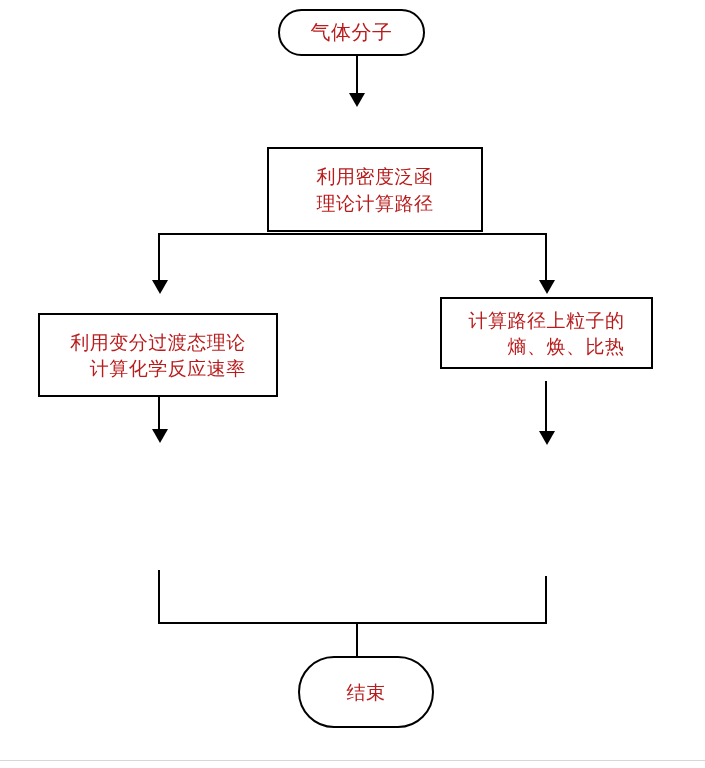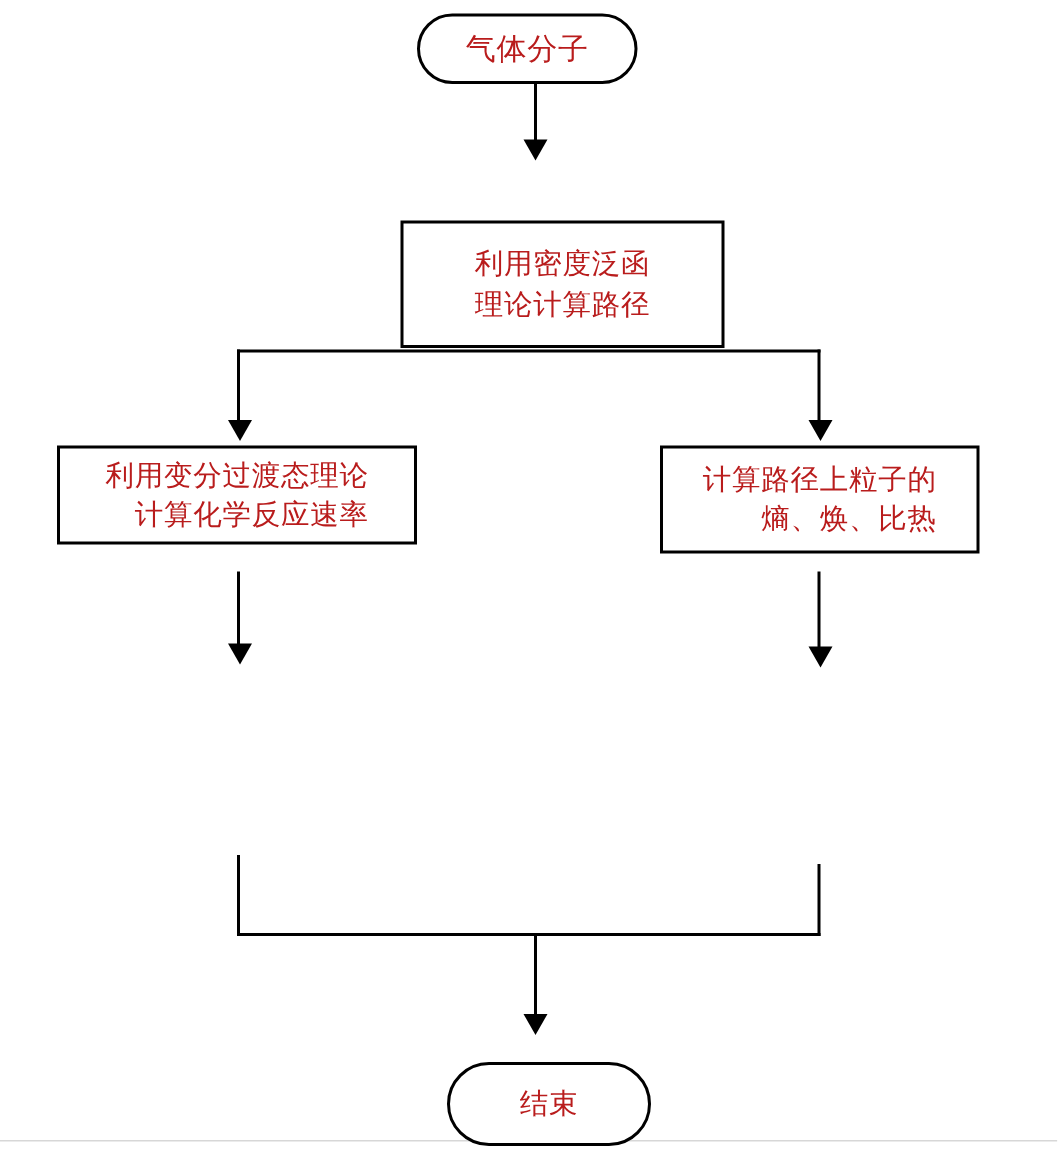--- a/index.html
+++ b/index.html
@@ -101,21 +101,21 @@
 
   <div class="vline" style="left:356px; top:192px; height:26px;"></div>
   <div class="arrow" style="left:349px; top:216px;"></div>
 
   <div class="hline" style="left:158px; top:233px; width:389px;"></div>
   <div class="vline" style="left:158px; top:233px; height:48px;"></div>
   <div class="arrow" style="left:152px; top:280px;"></div>
   <div class="vline" style="left:545px; top:233px; height:48px;"></div>
   <div class="arrow" style="left:539px; top:280px;"></div>
 
-  <div class="node process" style="left:38px; top:297px; width:240px; height:66px;">
+  <div class="node process" style="left:38px; top:313px; width:240px; height:84px;">
     <span class="label t-proc">利用变分过渡态理论
 计算化学反应速率</span>
   </div>
 
   <div class="node process" style="left:440px; top:297px; width:213px; height:72px;">
     <span class="label t-proc">计算路径上粒子的
 熵、焕、比热</span>
   </div>
 
   <div class="vline" style="left:158px; top:381px; height:50px;"></div>
@@ -126,19 +126,19 @@
 
 
 
   <div class="vline" style="left:158px; top:570px; height:54px;"></div>
   <div class="vline" style="left:545px; top:576px; height:48px;"></div>
   <div class="hline" style="left:158px; top:622px; width:389px;"></div>
 
   <div class="vline" style="left:356px; top:622px; height:56px;"></div>
   <div class="arrow" style="left:349px; top:676px;"></div>
 
-  <div class="node terminator" style="left:298px; top:708px; width:136px; height:56px;">
+  <div class="node terminator" style="left:298px; top:656px; width:136px; height:72px;">
     <span class="label t-end">结束</span>
   </div>
 
   <div class="footer-rule" style="top:760px;"></div>
 
 </div>
 
 </body></html>

